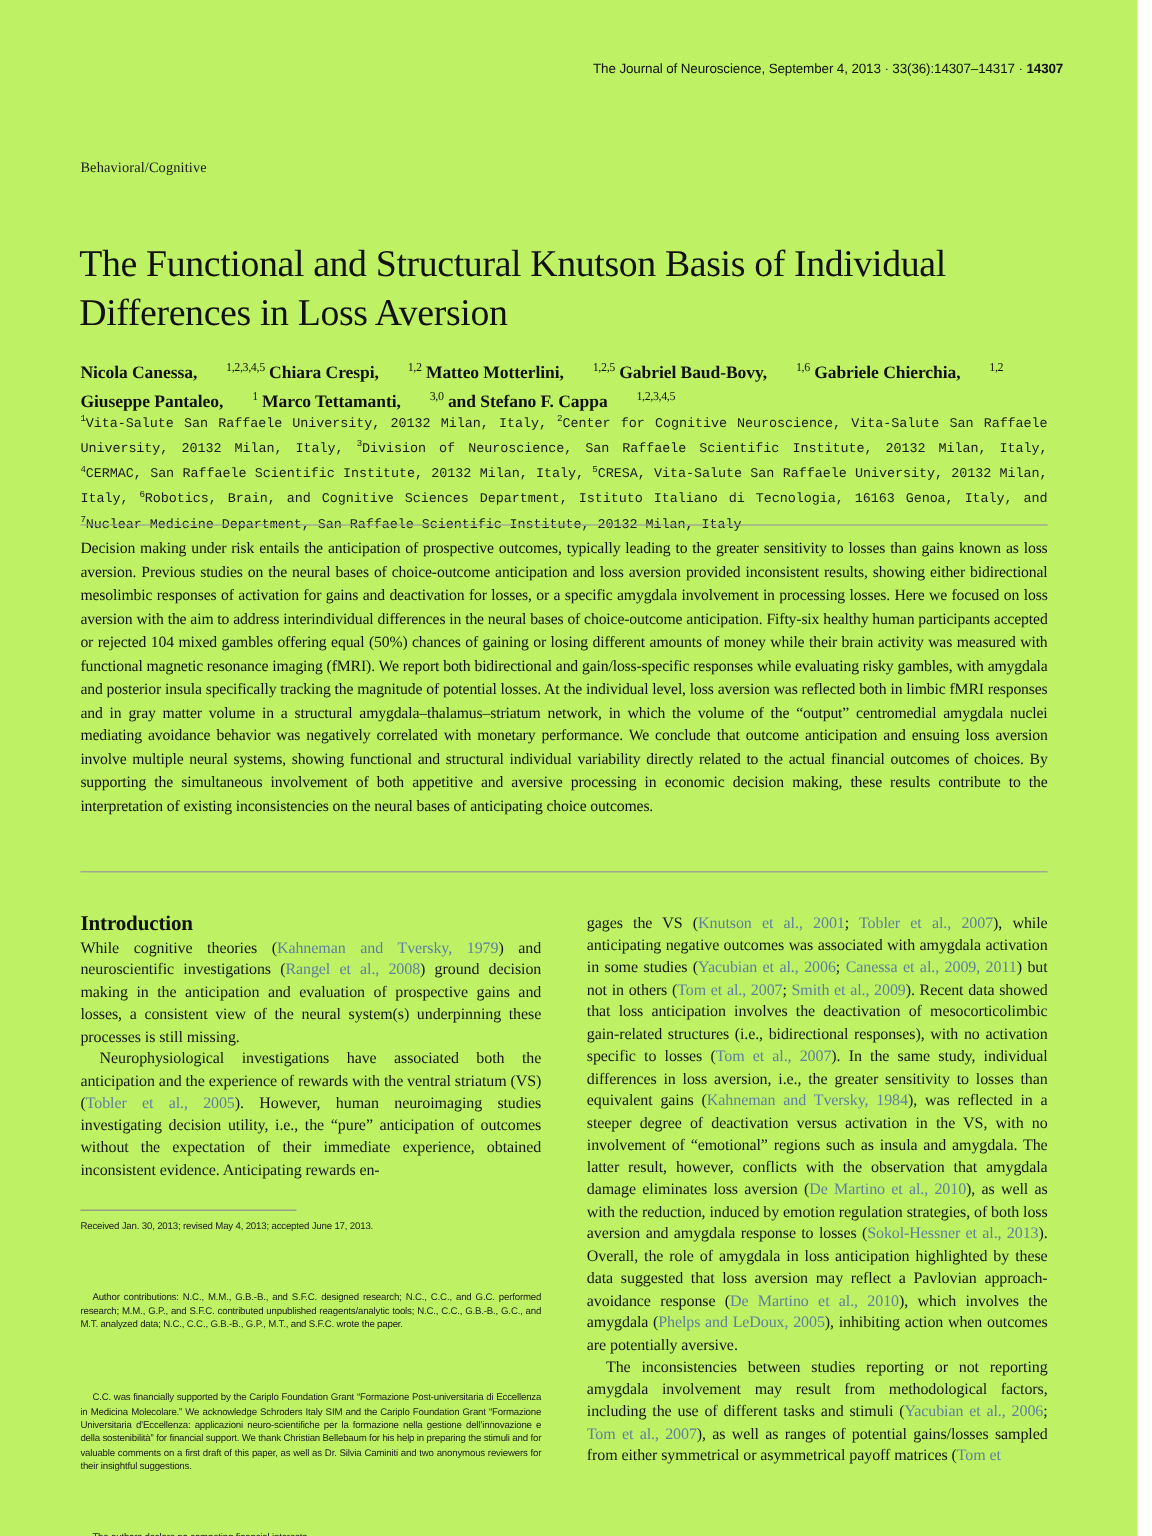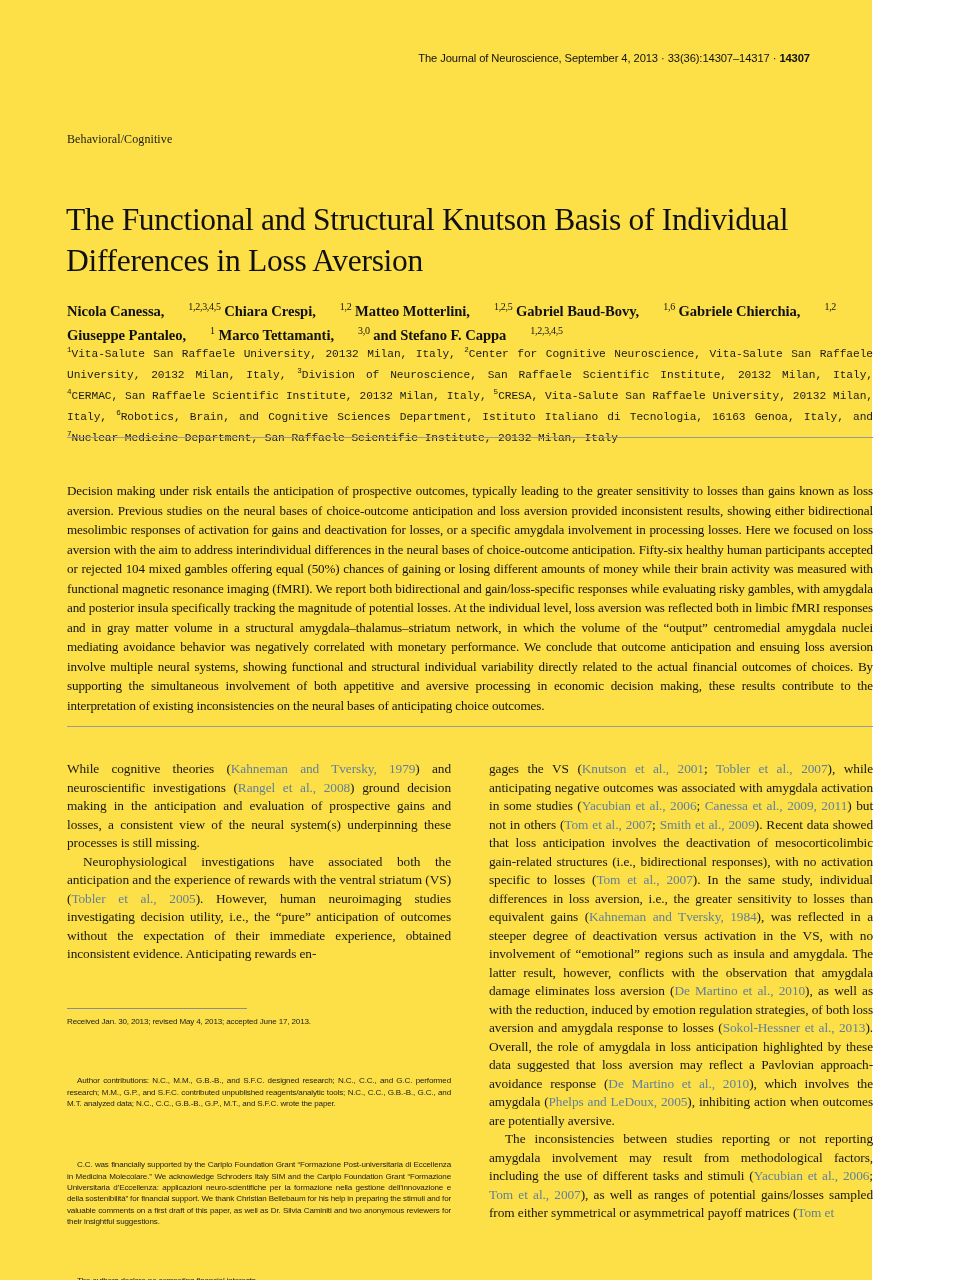--- a/index.html
+++ b/index.html
@@ -7,24 +7,24 @@
   body {
     width: 960px;
     height: 1280px;
     background: #ffffff;
     font-family: "Liberation Serif", "DejaVu Serif", serif;
     color: #1a1a1a;
     overflow: hidden;
   }
   .page {
     position: relative;
-    width: 872px;
+    width: 948px;
     height: 1280px;
     padding: 0;
-    background: #fde047;
+    background: #bef264;
   }
 
   
   .runhead {
     position: absolute;
     top: 52px;
     right: 62px;
     font-family: "Liberation Sans", "DejaVu Sans", sans-serif;
     font-size: 11.2px;
     letter-spacing: -0.1px;
@@ -96,21 +96,21 @@
     width: 806px;
     height: 1px;
     background: #9a9a9a;
   }
   .rule.top { top: 437px; }
   .rule.bot { top: 726px; }
 
   
   .abstract {
     position: absolute;
-    top: 481px;
+    top: 447px;
     left: 67px;
     width: 806px;
     font-family: "Liberation Serif", serif;
     font-size: 13.1px;
     line-height: 19.55px;
     text-align: justify;
     color: #111;
     letter-spacing: -0.12px;
     font-weight: 500;
   }
@@ -185,20 +185,21 @@
 
   <div class="affiliations"><sup>1</sup>Vita-Salute San Raffaele University, 20132 Milan, Italy, <sup>2</sup>Center for Cognitive Neuroscience, Vita-Salute San Raffaele University, 20132 Milan, Italy, <sup>3</sup>Division of Neuroscience, San Raffaele Scientific Institute, 20132 Milan, Italy, <sup>4</sup>CERMAC, San Raffaele Scientific Institute, 20132 Milan, Italy, <sup>5</sup>CRESA, Vita-Salute San Raffaele University, 20132 Milan, Italy, <sup>6</sup>Robotics, Brain, and Cognitive Sciences Department, Istituto Italiano di Tecnologia, 16163 Genoa, Italy, and <sup>7</sup>Nuclear Medicine Department, San Raffaele Scientific Institute, 20132 Milan, Italy</div>
 
   <div class="rule top"></div>
 
   <div class="abstract">Decision making under risk entails the anticipation of prospective outcomes, typically leading to the greater sensitivity to losses than gains known as loss aversion. Previous studies on the neural bases of choice-outcome anticipation and loss aversion provided inconsistent results, showing either bidirectional mesolimbic responses of activation for gains and deactivation for losses, or a specific amygdala involvement in processing losses. Here we focused on loss aversion with the aim to address interindividual differences in the neural bases of choice-outcome anticipation. Fifty-six healthy human participants accepted or rejected 104 mixed gambles offering equal (50%) chances of gaining or losing different amounts of money while their brain activity was measured with functional magnetic resonance imaging (fMRI). We report both bidirectional and gain/loss-specific responses while evaluating risky gambles, with amygdala and posterior insula specifically tracking the magnitude of potential losses. At the individual level, loss aversion was reflected both in limbic fMRI responses and in gray matter volume in a structural amygdala–thalamus–striatum network, in which the volume of the “output” centromedial amygdala nuclei mediating avoidance behavior was negatively correlated with monetary performance. We conclude that outcome anticipation and ensuing loss aversion involve multiple neural systems, showing functional and structural individual variability directly related to the actual financial outcomes of choices. By supporting the simultaneous involvement of both appetitive and aversive processing in economic decision making, these results contribute to the interpretation of existing inconsistencies on the neural bases of anticipating choice outcomes.</div>
 
   <div class="rule bot"></div>
 
   <div class="col left">
+    <h2 class="h2">Introduction</h2>
     <div>
         <p>While cognitive theories (<span class="cite">Kahneman and Tversky, 1979</span>) and neuroscientific investigations (<span class="cite">Rangel et al., 2008</span>) ground decision making in the anticipation and evaluation of prospective gains and losses, a consistent view of the neural system(s) underpinning these processes is still missing.</p>
         <p>Neurophysiological investigations have associated both the anticipation and the experience of rewards with the ventral striatum (VS) (<span class="cite">Tobler et al., 2005</span>). However, human neuroimaging studies investigating decision utility, i.e., the “pure” anticipation of outcomes without the expectation of their immediate experience, obtained inconsistent evidence. Anticipating rewards en-</p>
       </div>
   </div>
 
   <div class="col right">
     <div>
         <p>gages the VS (<span class="cite">Knutson et al., 2001</span>; <span class="cite">Tobler et al., 2007</span>), while anticipating negative outcomes was associated with amygdala activation in some studies (<span class="cite">Yacubian et al., 2006</span>; <span class="cite">Canessa et al., 2009, 2011</span>) but not in others (<span class="cite">Tom et al., 2007</span>; <span class="cite">Smith et al., 2009</span>). Recent data showed that loss anticipation involves the deactivation of mesocorticolimbic gain-related structures (i.e., bidirectional responses), with no activation specific to losses (<span class="cite">Tom et al., 2007</span>). In the same study, individual differences in loss aversion, i.e., the greater sensitivity to losses than equivalent gains (<span class="cite">Kahneman and Tversky, 1984</span>), was reflected in a steeper degree of deactivation versus activation in the VS, with no involvement of “emotional” regions such as insula and amygdala. The latter result, however, conflicts with the observation that amygdala damage eliminates loss aversion (<span class="cite">De Martino et al., 2010</span>), as well as with the reduction, induced by emotion regulation strategies, of both loss aversion and amygdala response to losses (<span class="cite">Sokol-Hessner et al., 2013</span>). Overall, the role of amygdala in loss anticipation highlighted by these data suggested that loss aversion may reflect a Pavlovian approach-avoidance response (<span class="cite">De Martino et al., 2010</span>), which involves the amygdala (<span class="cite">Phelps and LeDoux, 2005</span>), inhibiting action when outcomes are potentially aversive.</p>
         <p>The inconsistencies between studies reporting or not reporting amygdala involvement may result from methodological factors, including the use of different tasks and stimuli (<span class="cite">Yacubian et al., 2006</span>; <span class="cite">Tom et al., 2007</span>), as well as ranges of potential gains/losses sampled from either symmetrical or asymmetrical payoff matrices (<span class="cite">Tom et</span></p>

